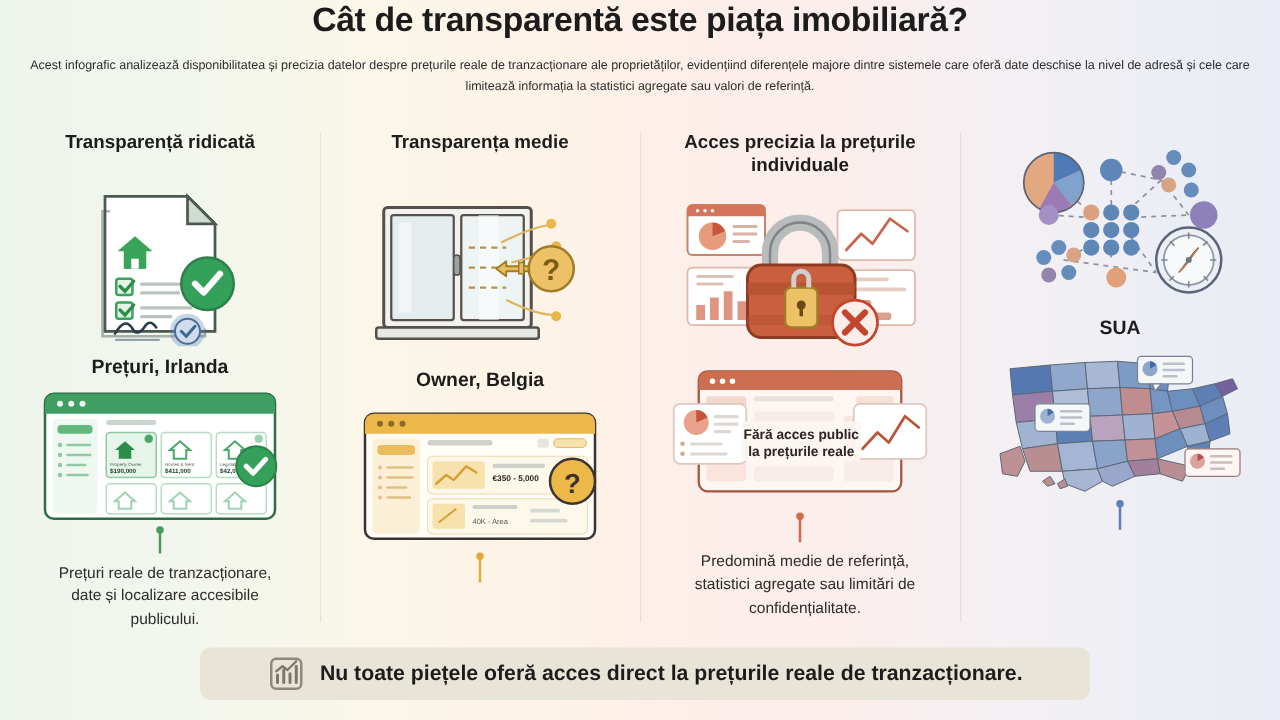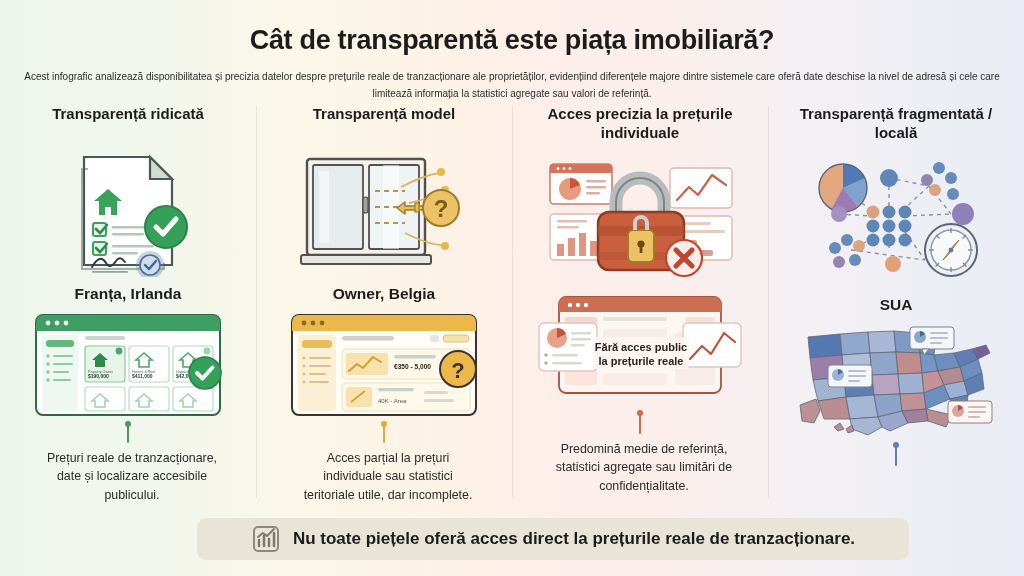--- a/index.html
+++ b/index.html
@@ -20,21 +20,21 @@
         #faf7e9 28%,
         #fdf3e6 42%,
         #fdeeea 55%,
         #fbeeec 66%,
         #f3f0f4 80%,
         #eceef5 92%,
         #e9ecf4 100%);
     overflow: hidden;
   }
   
-  .hd { text-align: center; padding-top: 24px; }
+  .hd { text-align: center; padding-top: 0; }
   .hd h1 {
     font-size: 27px;
     font-weight: bold;
     color: #1c1c1c;
     letter-spacing: -0.3px;
     line-height: 1.2;
   }
   .hd p {
     margin: 13px auto 0;
     width: 1000px;
@@ -121,21 +121,20 @@
   .footer {
     position: absolute;
     left: 160px; top: 518px;
     width: 712px; height: 42px;
     background: #e9e4d8;
     border-radius: 9px;
     display: flex;
     align-items: center;
     justify-content: center;
     gap: 12px;
-    margin-left: 37px;
   }
   .footer .txt {
     font-size: 17px;
     font-weight: bold;
     color: #1c1c1c;
   }
   
   .c1 .stem { background: #4a9a5e; }
   .c1 .stem::after { background: #4a9a5e; }
   .c2 .stem { background: #e3a93b; }
@@ -180,21 +179,21 @@
           <path d="M30 122 q8 -14 14 -4 q4 7 10 -2 q4 -6 9 1" fill="none" stroke="#2b3a4a" stroke-width="2" stroke-linecap="round"></path>
           <rect x="30" y="126" width="36" height="1.8" rx="0.9" fill="#93a0aa"></rect>
           <circle cx="88" cy="120" r="14" fill="#5f87b5" opacity="0.35"></circle>
           <circle cx="88" cy="120" r="10" fill="#cfdced" stroke="#4c6d96" stroke-width="1.6"></circle>
           <path d="M83 120 l4 4 l7 -8" fill="none" stroke="#3d6894" stroke-width="2.4" stroke-linecap="round"></path>
           <circle cx="104" cy="82" r="21" fill="#35a05a" stroke="#2c8049" stroke-width="2"></circle>
           <path d="M94 82 l7 7 l13 -15" fill="none" stroke="#ffffff" stroke-width="5" stroke-linecap="round" stroke-linejoin="round"></path>
         </svg>
       </div>
 
-      <div class="country">Franța, Irlanda</div>
+      <div class="country">Prețuri, Irlanda</div>
 
       <div class="card-wrap">
         <svg width="200" height="112" viewBox="0 0 200 112">
           <rect x="8" y="6" width="184" height="100" rx="7" fill="#ffffff" stroke="#2f6b44" stroke-width="2"></rect>
           <path d="M8 13 a7 7 0 0 1 7 -7 h170 a7 7 0 0 1 7 7 v9 h-184 z" fill="#3f9e62"></path>
           <circle cx="20" cy="14" r="2.4" fill="#ffffff" opacity="0.9"></circle>
           <circle cx="29" cy="14" r="2.4" fill="#ffffff" opacity="0.9"></circle>
           <circle cx="38" cy="14" r="2.4" fill="#ffffff" opacity="0.9"></circle>
           <rect x="14" y="26" width="36" height="76" rx="4" fill="#eef8f0"></rect>
           <rect x="18" y="31" width="28" height="7" rx="3" fill="#63b77f"></rect>
@@ -238,21 +237,21 @@
           <circle cx="177" cy="64" r="16" fill="#35a05a" stroke="#2c8049" stroke-width="1.6"></circle>
           <path d="M169 64 l5.5 5.5 l10 -11" fill="none" stroke="#ffffff" stroke-width="4" stroke-linecap="round" stroke-linejoin="round"></path>
         </svg>
       </div>
 
       <div class="stem"></div>
       <div class="caption">Prețuri reale de tranzacționare, date și localizare accesibile publicului.</div>
     </div>
 
     <div class="col c2">
-      <h2>Transparență model</h2>
+      <h2>Transparența medie</h2>
 
       <div class="art">
         <svg width="190" height="132" viewBox="0 0 190 132">
           <rect x="18" y="14" width="118" height="96" rx="3" fill="#f2f3f1" stroke="#55504a" stroke-width="2.4"></rect>
           <rect x="24" y="20" width="50" height="84" rx="2" fill="#e5eced" stroke="#55504a" stroke-width="1.8"></rect>
           <rect x="80" y="20" width="50" height="84" rx="2" fill="#eef3f3" stroke="#55504a" stroke-width="1.8"></rect>
           <rect x="94" y="20" width="16" height="84" fill="#ffffff" opacity="0.55"></rect>
           <rect x="30" y="26" width="10" height="72" fill="#ffffff" opacity="0.5"></rect>
           <rect x="74" y="52" width="5" height="16" rx="2.5" fill="#9aa3a6" stroke="#55504a" stroke-width="1.2"></rect>
           <rect x="12" y="110" width="130" height="9" rx="2" fill="#e7e7e3" stroke="#55504a" stroke-width="2"></rect>
@@ -313,21 +312,20 @@
           <rect x="94" y="79" width="36" height="3.2" rx="1.6" fill="#ccd0c8"></rect>
           <text x="94" y="94" font-family="Liberation Sans, sans-serif" font-size="6" fill="#5d564a">40K - Area</text>
           <rect x="140" y="82" width="24" height="3" rx="1.5" fill="#d6d9d2"></rect>
           <rect x="140" y="90" width="30" height="3" rx="1.5" fill="#d6d9d2"></rect>
           <circle cx="174" cy="60" r="18" fill="#edb84a" stroke="#3a3330" stroke-width="2"></circle>
           <text x="174" y="69" text-anchor="middle" font-family="Liberation Sans, sans-serif" font-size="22" font-weight="bold" fill="#3a3330">?</text>
         </svg>
       </div>
 
       <div class="stem"></div>
-      <div class="caption">Acces parțial la prețuri individuale sau statistici teritoriale utile, dar incomplete.</div>
     </div>
 
     <div class="col c3">
       <h2>Acces precizia la prețurile individuale</h2>
 
       <div class="art">
         <svg width="200" height="132" viewBox="0 0 200 132">
           <rect x="10" y="12" width="62" height="40" rx="4" fill="#ffffff" stroke="#c8836c" stroke-width="1.6"></rect>
           <path d="M10 16 a4 4 0 0 1 4 -4 h54 a4 4 0 0 1 4 4 v5 h-62 z" fill="#d4745a"></path>
           <circle cx="18" cy="16.5" r="1.4" fill="#fff"></circle>
@@ -419,21 +417,20 @@
           <text x="104" y="58" text-anchor="middle" font-family="Liberation Sans, sans-serif" font-size="11" font-weight="bold" fill="#2a2422">Fără acces public</text>
           <text x="104" y="72" text-anchor="middle" font-family="Liberation Sans, sans-serif" font-size="11" font-weight="bold" fill="#2a2422">la prețurile reale</text>
         </svg>
       </div>
 
       <div class="stem"></div>
       <div class="caption">Predomină medie de referință, statistici agregate sau limitări de confidențialitate.</div>
     </div>
 
     <div class="col c4">
-      <h2>Transparență fragmentată / locală</h2>
 
       <div class="art">
         <svg width="190" height="132" viewBox="0 0 190 132">
           <g stroke="#8b93a3" stroke-width="1.4" stroke-dasharray="4 4" fill="none">
             <path d="M42 36 L72 60"></path>
               <path d="M42 36 L38 62"></path>
               <path d="M38 62 L70 64"></path>
             <path d="M88 26 L88 56"></path>
               <path d="M88 26 L128 34"></path>
               <path d="M128 34 L150 62"></path>

